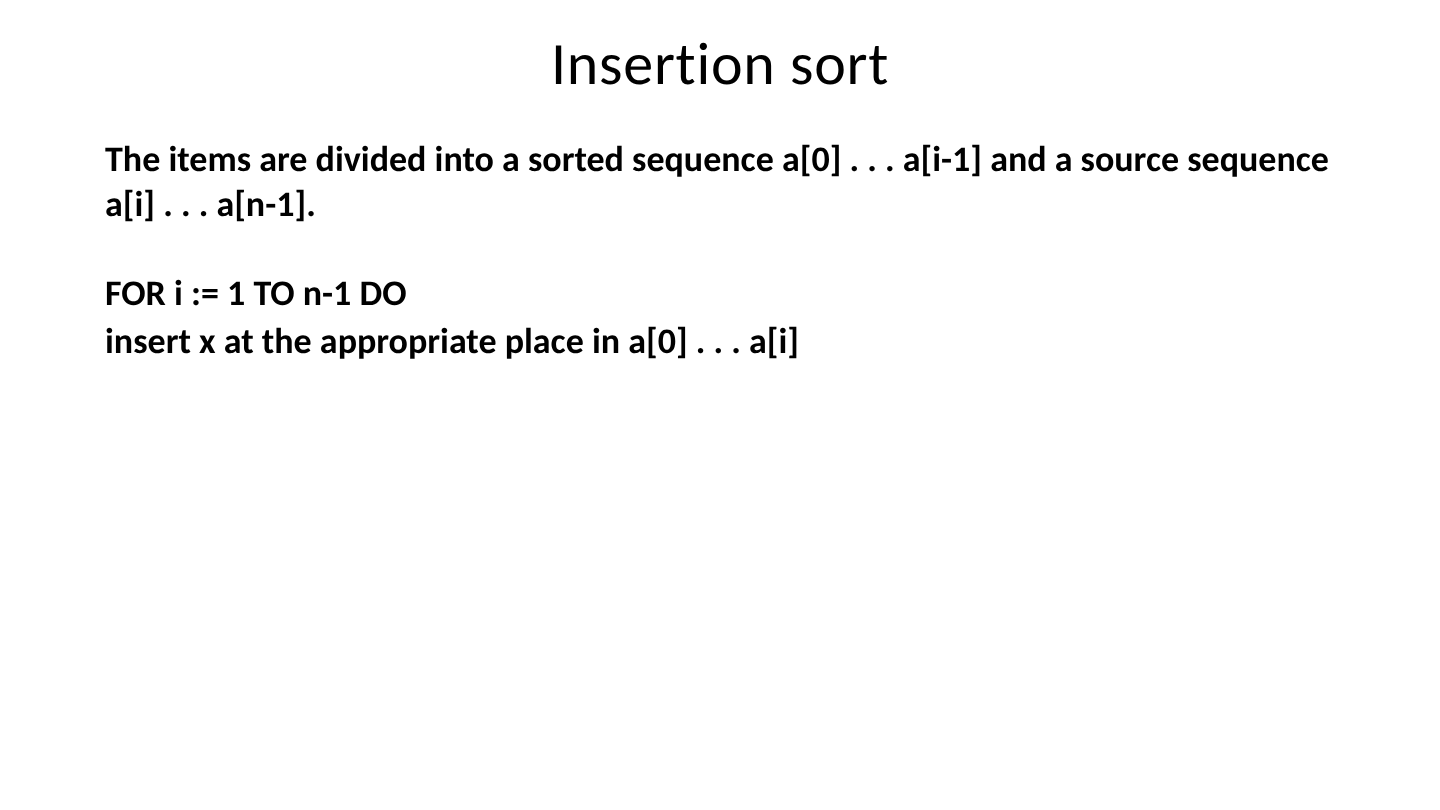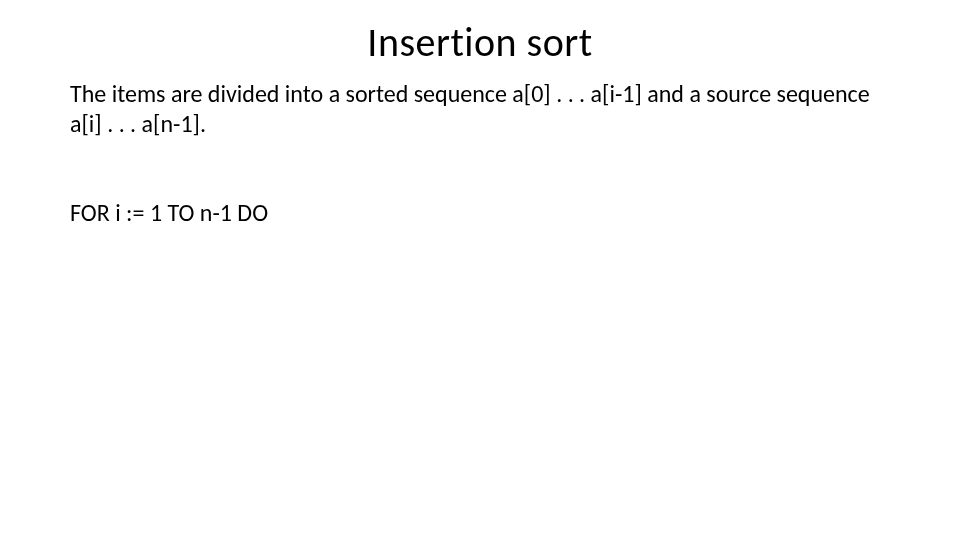--- a/index.html
+++ b/index.html
@@ -14,37 +14,40 @@
     .slide {
       width: 100%;
       height: 100%;
       padding: 18px 70px 0 70px;
     }
     .title {
       text-align: center;
       font-size: 40px;
       font-weight: 400;
       letter-spacing: 0.5px;
-      margin-bottom: 12px;
+      margin-bottom: 25px;
     }
     .desc {
       font-size: 24px;
       line-height: 1.25;
-      margin-bottom: 58px;
+      margin-bottom: 28px;
+      font-weight: bold;
     }
     .code {
       font-size: 24px;
       line-height: 1.35;
     }
     .code-line {
       display: block;
+      font-weight: bold;
     }
   </style>
 </head>
 <body>
 
 <div class="slide">
   <h1 class="title">Insertion sort</h1>
   <p class="desc">The items are divided into a sorted sequence a[0] . . . a[i-1] and a source sequence a[i] . . . a[n-1].</p>
   <div class="code">
     <span class="code-line">FOR i := 1 TO n-1 DO</span>
+    <span class="code-line">insert x at the appropriate place in a[0] . . . a[i]</span>
   </div>
 </div>
 
 </body></html>

